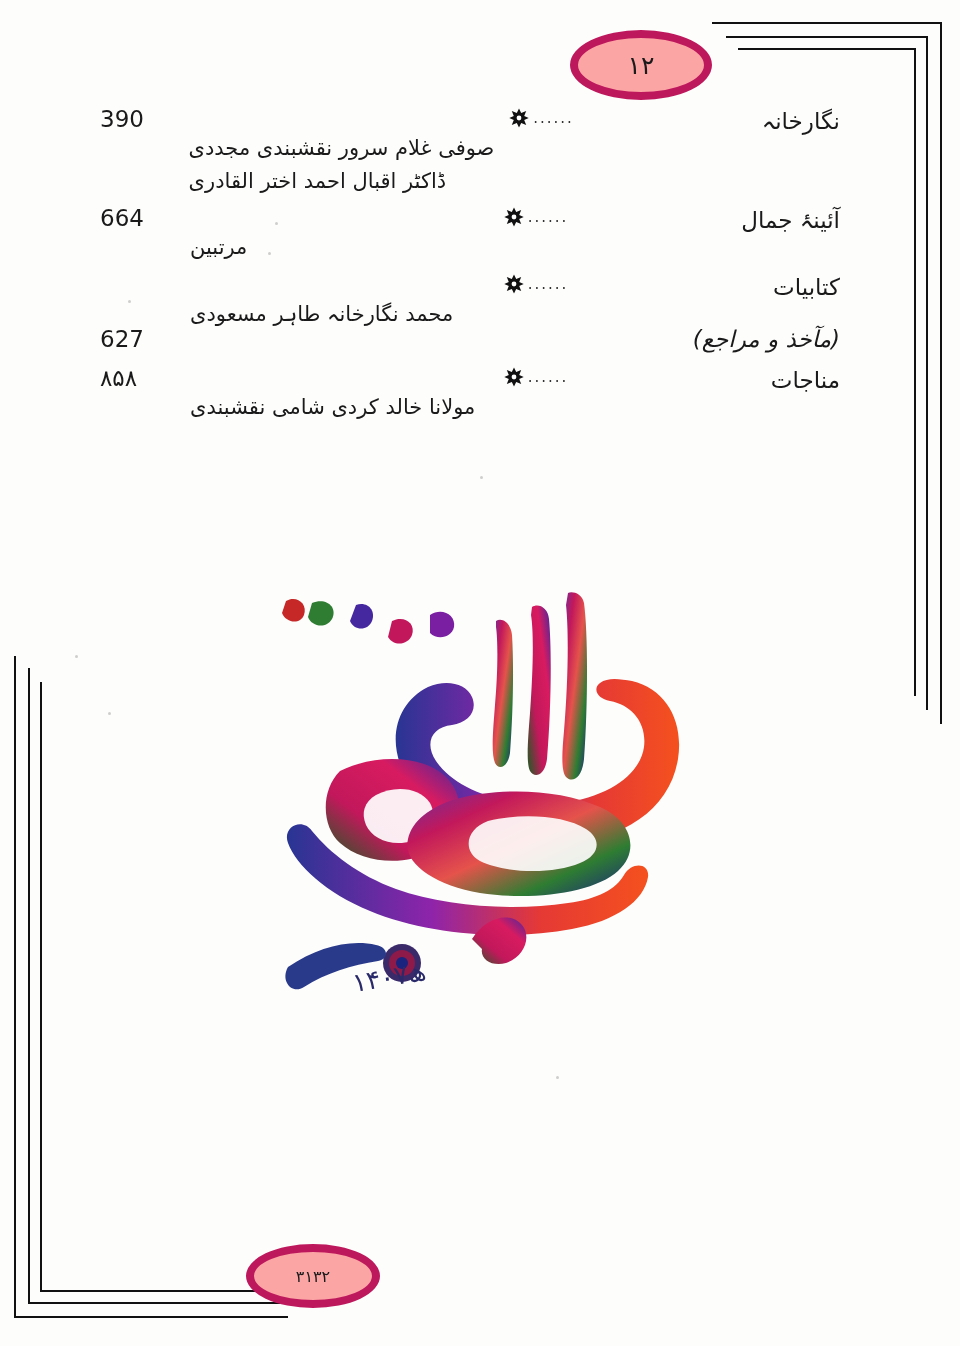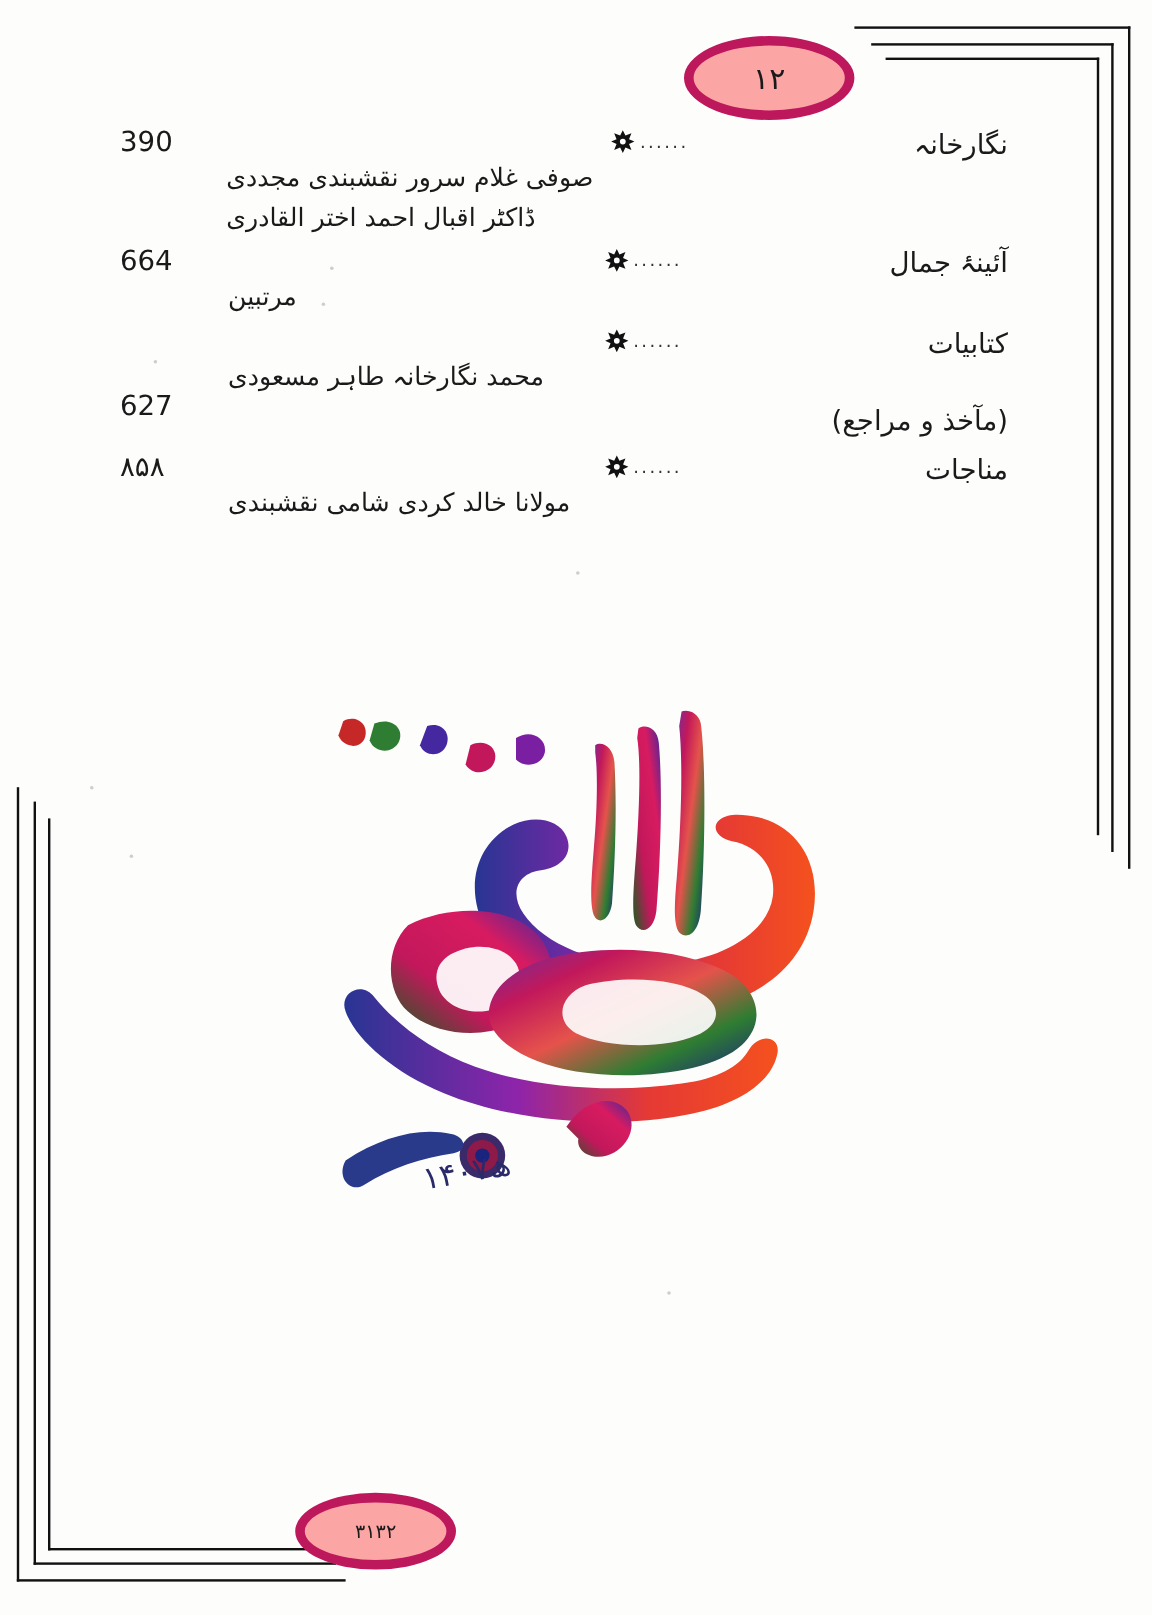--- a/index.html
+++ b/index.html
@@ -267,21 +267,21 @@
         <div class="author-stack">
           <span>مرتبین</span>
         </div>
       </div>
       <div class="c-page">664</div>
     </div>
 
     <div class="toc-row row-tall">
       <div class="c-title">
         <div>کتابیات</div>
-        <div class="small" style="margin-top:30px;">(مآخذ و مراجع)</div>
+        <div class="small" style="margin-top:18px;font-style:italic;">(مآخذ و مراجع)</div>
       </div>
       <div class="c-mark">
         <span class="dots">......</span>
         <span class="star">
           <svg width="20" height="20" viewBox="0 0 20 20">
             <path d="M10 0.5 L12.2 5.0 L17.2 3.0 L15.2 8.0 L19.7 10.0 L15.2 12.0 L17.2 17.0 L12.2 15.0 L10 19.5 L7.8 15.0 L2.8 17.0 L4.8 12.0 L0.3 10.0 L4.8 8.0 L2.8 3.0 L7.8 5.0 Z" fill="#111"></path>
             <circle cx="10" cy="10" r="2.4" fill="#fff"></circle>
           </svg>
         </span>
       </div>

